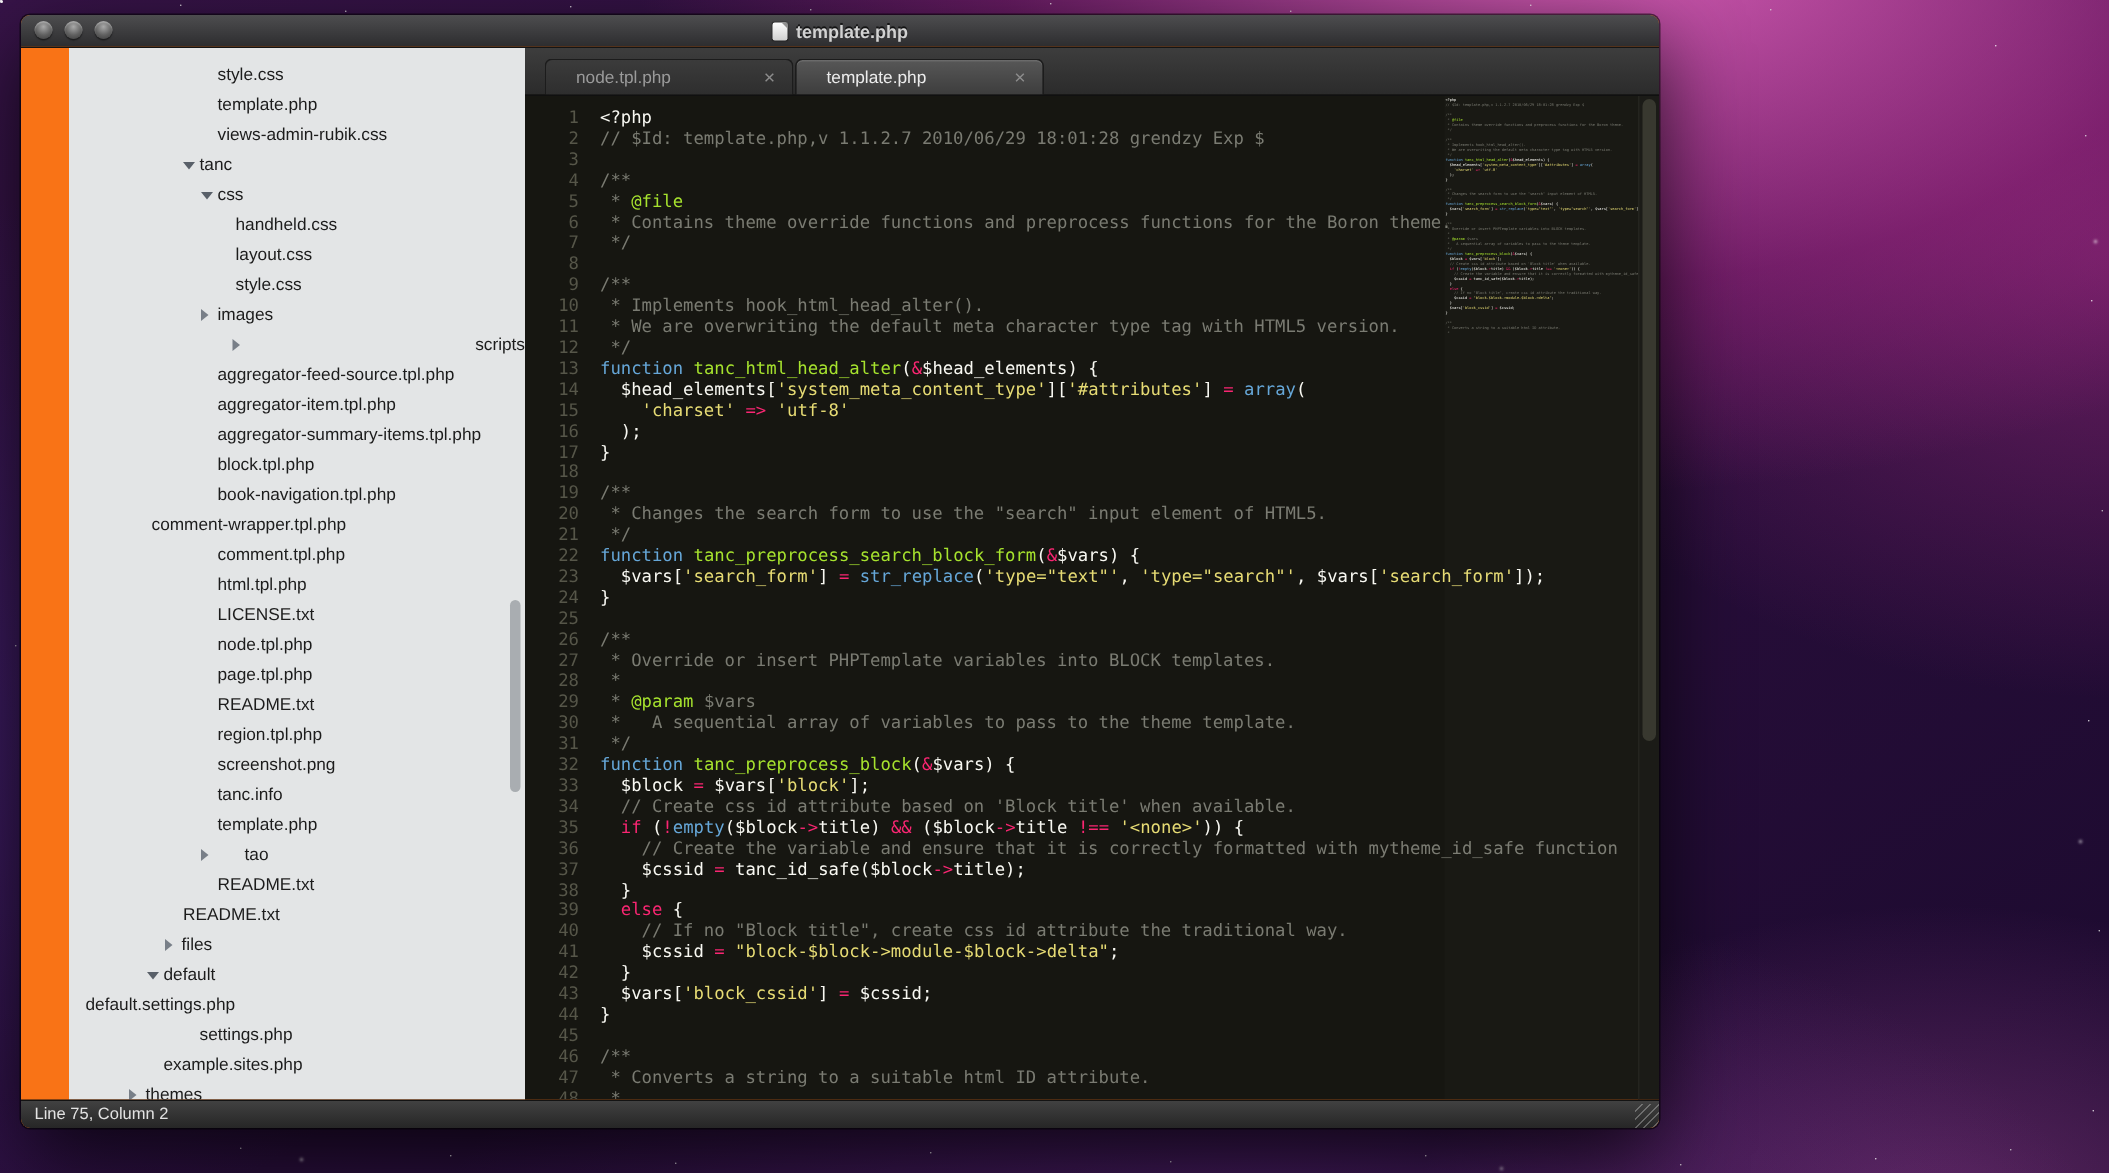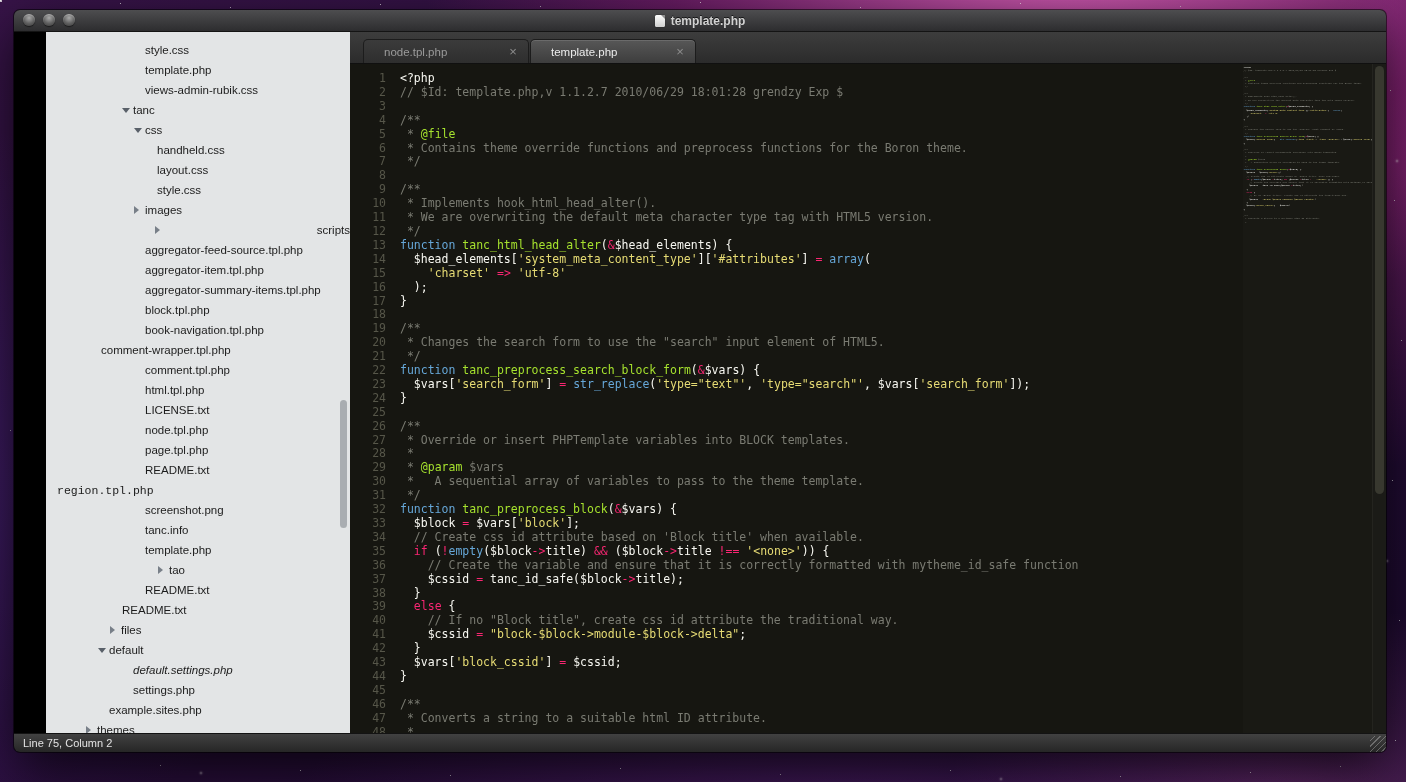--- a/index.html
+++ b/index.html
@@ -21,23 +21,23 @@
     300px 770px #fff,450px 775px #eee,620px 768px #fff,780px 774px #ddd,950px 770px #fff,
     1120px 776px #eee,1250px 772px #fff,1340px 766px #ddd,1395px 740px #fff,1399px 620px #eee,
     1392px 480px #fff,1401px 340px #ddd,1394px 200px #fff,1390px 90px #eee,1330px 30px #fff,
     1180px 6px #ddd,1020px 3px #fff,860px 7px #eee,700px 2px #fff,540px 6px #ddd,
     380px 4px #fff,230px 7px #eee,120px 3px #fff;}
   .s2{width:2px;height:2px;left:0;top:0;box-shadow:
     200px 772px 2px 0 rgba(255,255,255,.9),1396px 160px 2px 0 rgba(255,255,255,.9),
     60px 300px 2px 0 rgba(255,255,255,.8),1000px 778px 2px 0 rgba(255,255,255,.85),
     1386px 560px 2px 0 rgba(255,255,255,.8);}
 
-  .window{position:absolute;left:14px;top:10px;width:1372px;height:742px;border-radius:6px;
+  .window{position:absolute;left:14px;top:10px;width:1092px;height:742px;border-radius:6px;
     overflow:hidden;box-shadow:0 18px 55px rgba(0,0,0,.75), 0 0 0 1px rgba(0,0,0,.55);
-    background:#000000;}
+    background:#f97316;}
 
   
   .titlebar{position:absolute;top:0;left:0;right:0;height:21px;
     background:linear-gradient(#4d4d4f,#2d2d2f);border-bottom:1px solid #141414;
     display:flex;align-items:center;justify-content:center;}
   .traffic{position:absolute;left:9px;top:4px;display:flex;gap:8px;}
   .light{width:12px;height:12px;border-radius:50%;
     background:radial-gradient(circle at 50% 32%, #a9a9a9, #606060 55%, #3c3c3c 95%);
     box-shadow:inset 0 1px 1px rgba(255,255,255,.35), 0 1px 1px rgba(0,0,0,.5);}
   .title{display:flex;align-items:center;gap:6px;color:#d2d2d2;font-size:12px;font-weight:bold;
@@ -209,57 +209,57 @@
               <span>node.tpl.php</span>
             </div>
             <div class="tree-row" style="padding-left: 88px;">
               <span class="tri none"></span>
               <span>page.tpl.php</span>
             </div>
             <div class="tree-row" style="padding-left: 88px;">
               <span class="tri none"></span>
               <span>README.txt</span>
             </div>
-            <div class="tree-row" style=" font-family: Liberation Mono, monospace;">
+            <div class="tree-row" style="padding-left: 88px;">
               <span class="tri none"></span>
               <span>region.tpl.php</span>
             </div>
             <div class="tree-row" style="padding-left: 88px;">
               <span class="tri none"></span>
               <span>screenshot.png</span>
             </div>
             <div class="tree-row" style="padding-left: 88px;">
               <span class="tri none"></span>
               <span>tanc.info</span>
             </div>
             <div class="tree-row" style="padding-left: 88px;">
               <span class="tri none"></span>
               <span>template.php</span>
             </div>
-            <div class="tree-row" style="padding-left: 112px;">
+            <div class="tree-row" style="padding-left: 88px; gap: 18px;">
               <span class="tri col"></span>
               <span>tao</span>
             </div>
             <div class="tree-row" style="padding-left: 88px;">
               <span class="tri none"></span>
               <span>README.txt</span>
             </div>
             <div class="tree-row" style="padding-left: 65px;">
               <span class="tri none"></span>
               <span>README.txt</span>
             </div>
             <div class="tree-row" style="padding-left: 64px;">
               <span class="tri col"></span>
               <span>files</span>
             </div>
             <div class="tree-row" style="padding-left: 52px;">
               <span class="tri exp"></span>
               <span>default</span>
             </div>
-            <div class="tree-row" style="padding-left: 76px; font-style: italic;">
+            <div class="tree-row" style="">
               <span class="tri none"></span>
               <span>default.settings.php</span>
             </div>
             <div class="tree-row" style="padding-left: 76px;">
               <span class="tri none"></span>
               <span>settings.php</span>
             </div>
             <div class="tree-row" style="padding-left: 52px;">
               <span class="tri none"></span>
               <span>example.sites.php</span>

